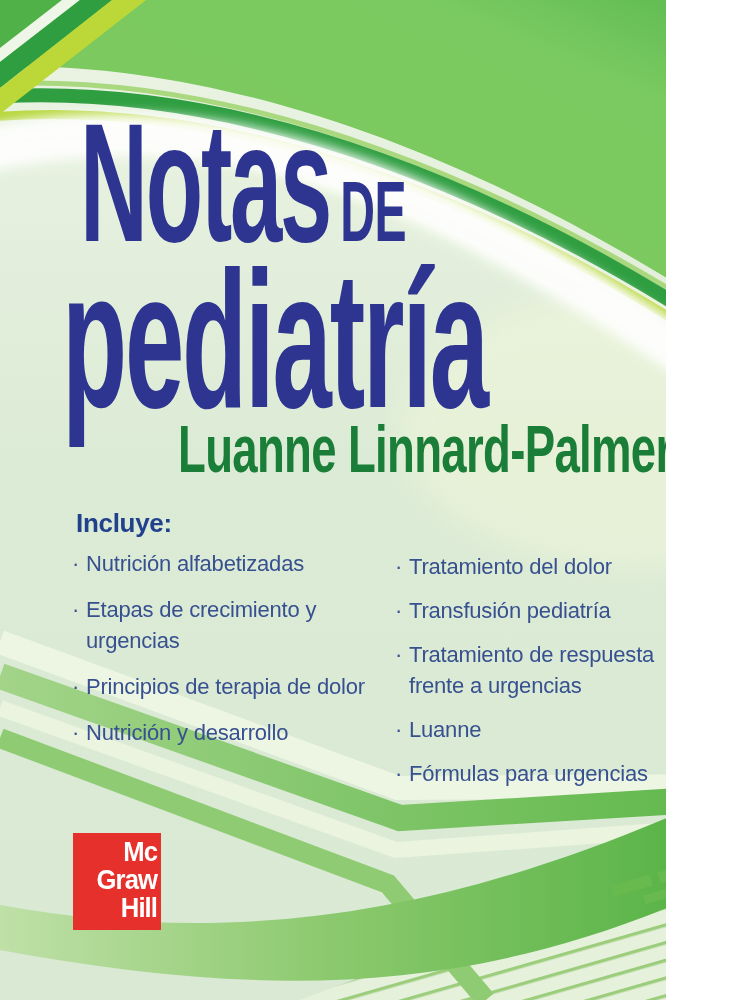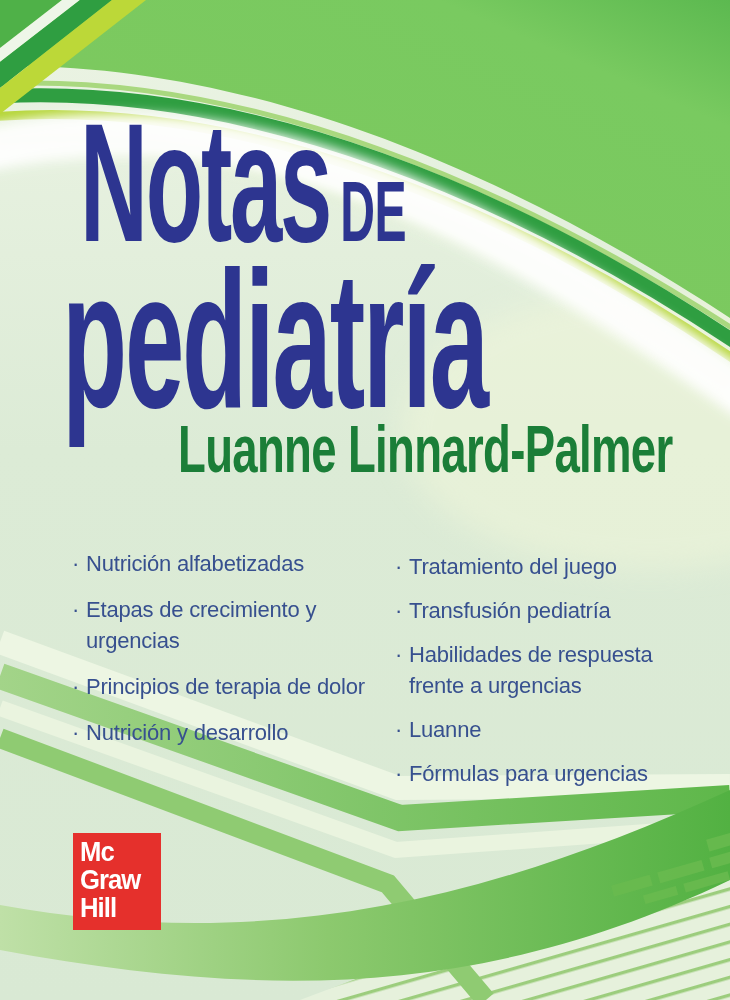--- a/index.html
+++ b/index.html
@@ -1,17 +1,17 @@
 <!DOCTYPE html>
 <html><head>
 <meta charset="utf-8">
 <style>
   html,body{margin:0;padding:0;background:#ffffff;}
   .cover{
-    position:relative;width:730px;height:1000px;overflow:hidden;
+    position:relative;width:666px;height:1000px;overflow:hidden;
     font-family:"Liberation Sans",sans-serif;background:#bef264;
   }
   .cover svg.decor{position:absolute;left:0;top:0;z-index:0;}
   .txt{position:absolute;z-index:2;}
 
   
   .title-line1{
     left:80px;top:99px;color:#2d3590;line-height:1;white-space:nowrap;
     font-size:168px;font-weight:bold;transform:scaleX(.56);transform-origin:0 0;
     letter-spacing:-4px;
@@ -35,21 +35,21 @@
   .col-right{left:395px;top:551px;}
   .item{display:flex;margin-bottom:15px;}
   .col-right .item{margin-bottom:13px;}
   .item .bullet{flex:0 0 14px;color:#37508f;}
   .item .label{width:282px;}
 
   .logo{
     left:73px;top:833px;width:88px;height:97px;background:#e5302c;z-index:3;
     color:#ffffff;font-weight:bold;font-size:27px;line-height:28px;
     padding:5px 0 0 7px;box-sizing:border-box;
-    transform-origin:0 0;letter-spacing:-1px;
+    transform-origin:0 0;letter-spacing:-1px;text-align:right;
   }
   .logo .l{transform:scaleX(.95);transform-origin:0 0;}
 </style>
 </head>
 <body>
 
 <div class="cover">
 
   <svg class="decor" width="730" height="1000" viewBox="0 0 730 1000" aria-hidden="true">
     <defs>
@@ -124,20 +124,21 @@
   </svg>
 
   <div class="txt title-line1"><span>Notas</span><span class="title-connector">de</span>
   </div>
 
   <div class="txt title-line2"><span>pediatría</span>
   </div>
 
   <div class="txt author">Luanne Linnard-Palmer</div>
 
+  <div class="txt includes-heading">Incluye:</div>
 
   <div class="txt col col-left">
     <div class="item">
       <span class="bullet">·</span>
       <span class="label">Nutrición alfabetizadas</span>
     </div>
     <div class="item">
       <span class="bullet">·</span>
       <span class="label">Etapas de crecimiento y urgencias</span>
     </div>
@@ -147,29 +148,29 @@
     </div>
     <div class="item">
       <span class="bullet">·</span>
       <span class="label">Nutrición y desarrollo</span>
     </div>
   </div>
 
   <div class="txt col col-right">
     <div class="item">
       <span class="bullet">·</span>
-      <span class="label">Tratamiento del juego</span>
+      <span class="label">Tratamiento del dolor</span>
     </div>
     <div class="item">
       <span class="bullet">·</span>
       <span class="label">Transfusión pediatría</span>
     </div>
     <div class="item">
       <span class="bullet">·</span>
-      <span class="label">Habilidades de respuesta frente a urgencias</span>
+      <span class="label">Tratamiento de respuesta frente a urgencias</span>
     </div>
     <div class="item">
       <span class="bullet">·</span>
       <span class="label">Luanne</span>
     </div>
     <div class="item">
       <span class="bullet">·</span>
       <span class="label">Fórmulas para urgencias</span>
     </div>
   </div>

